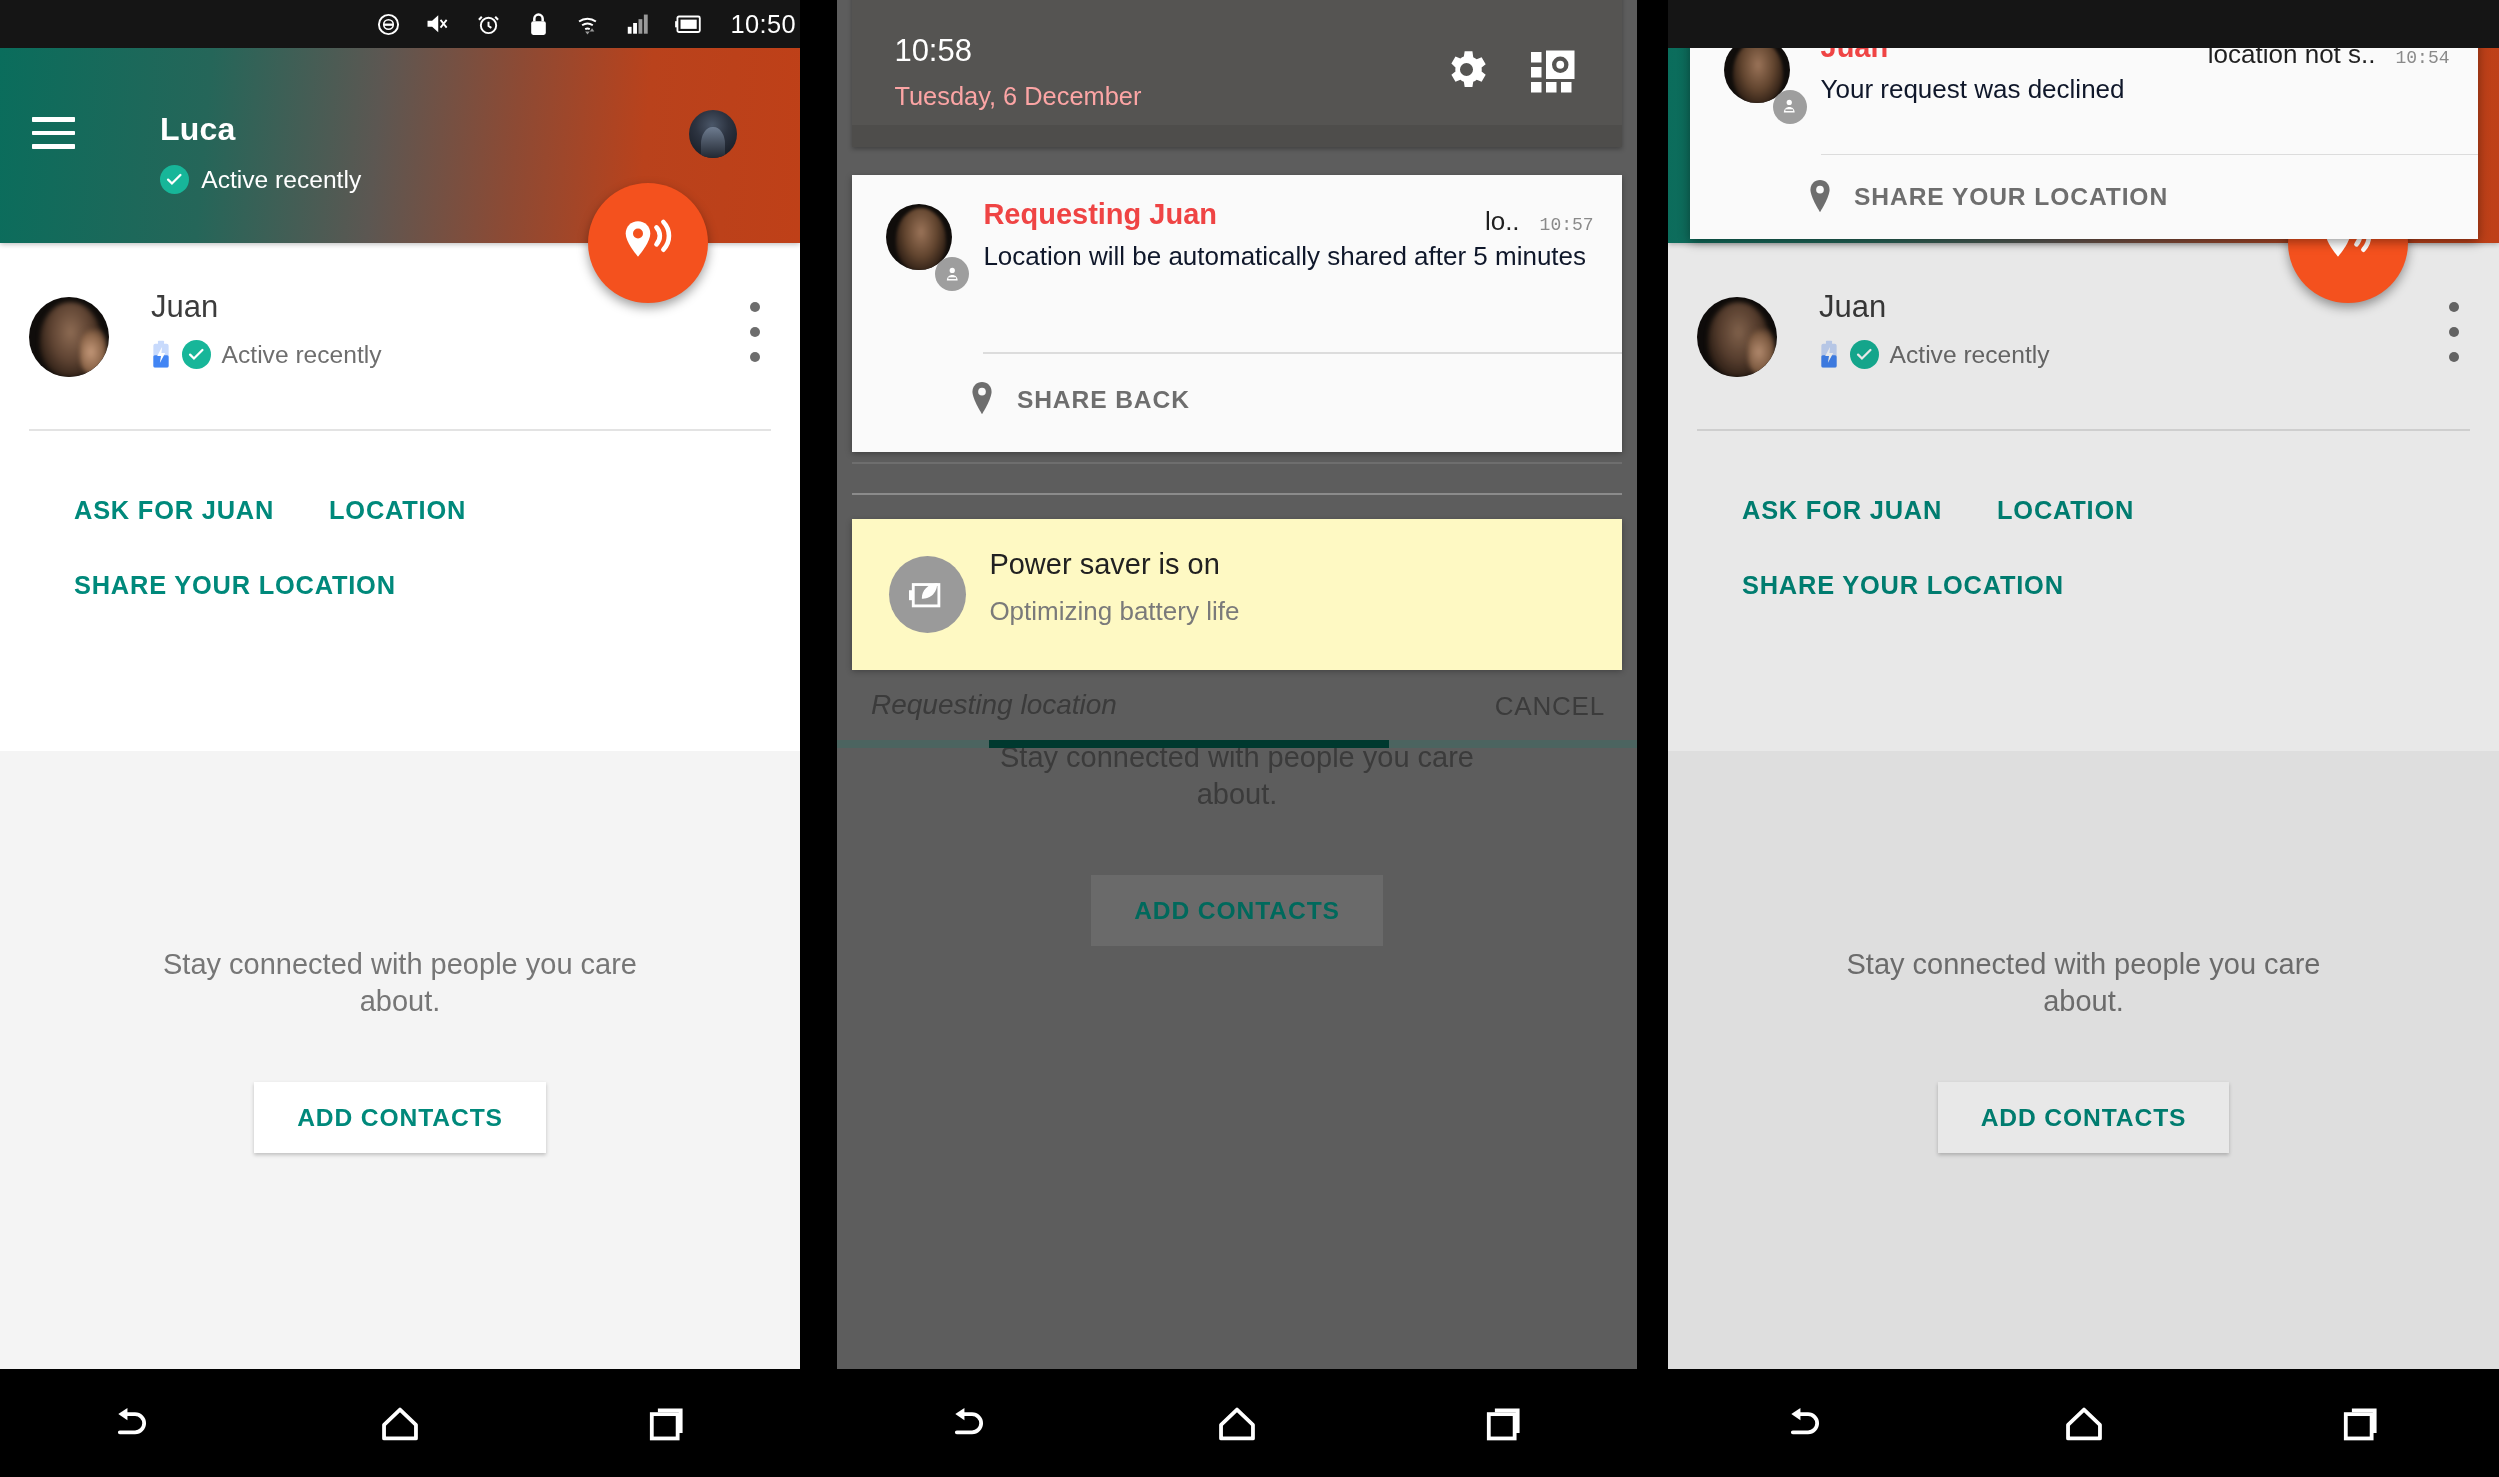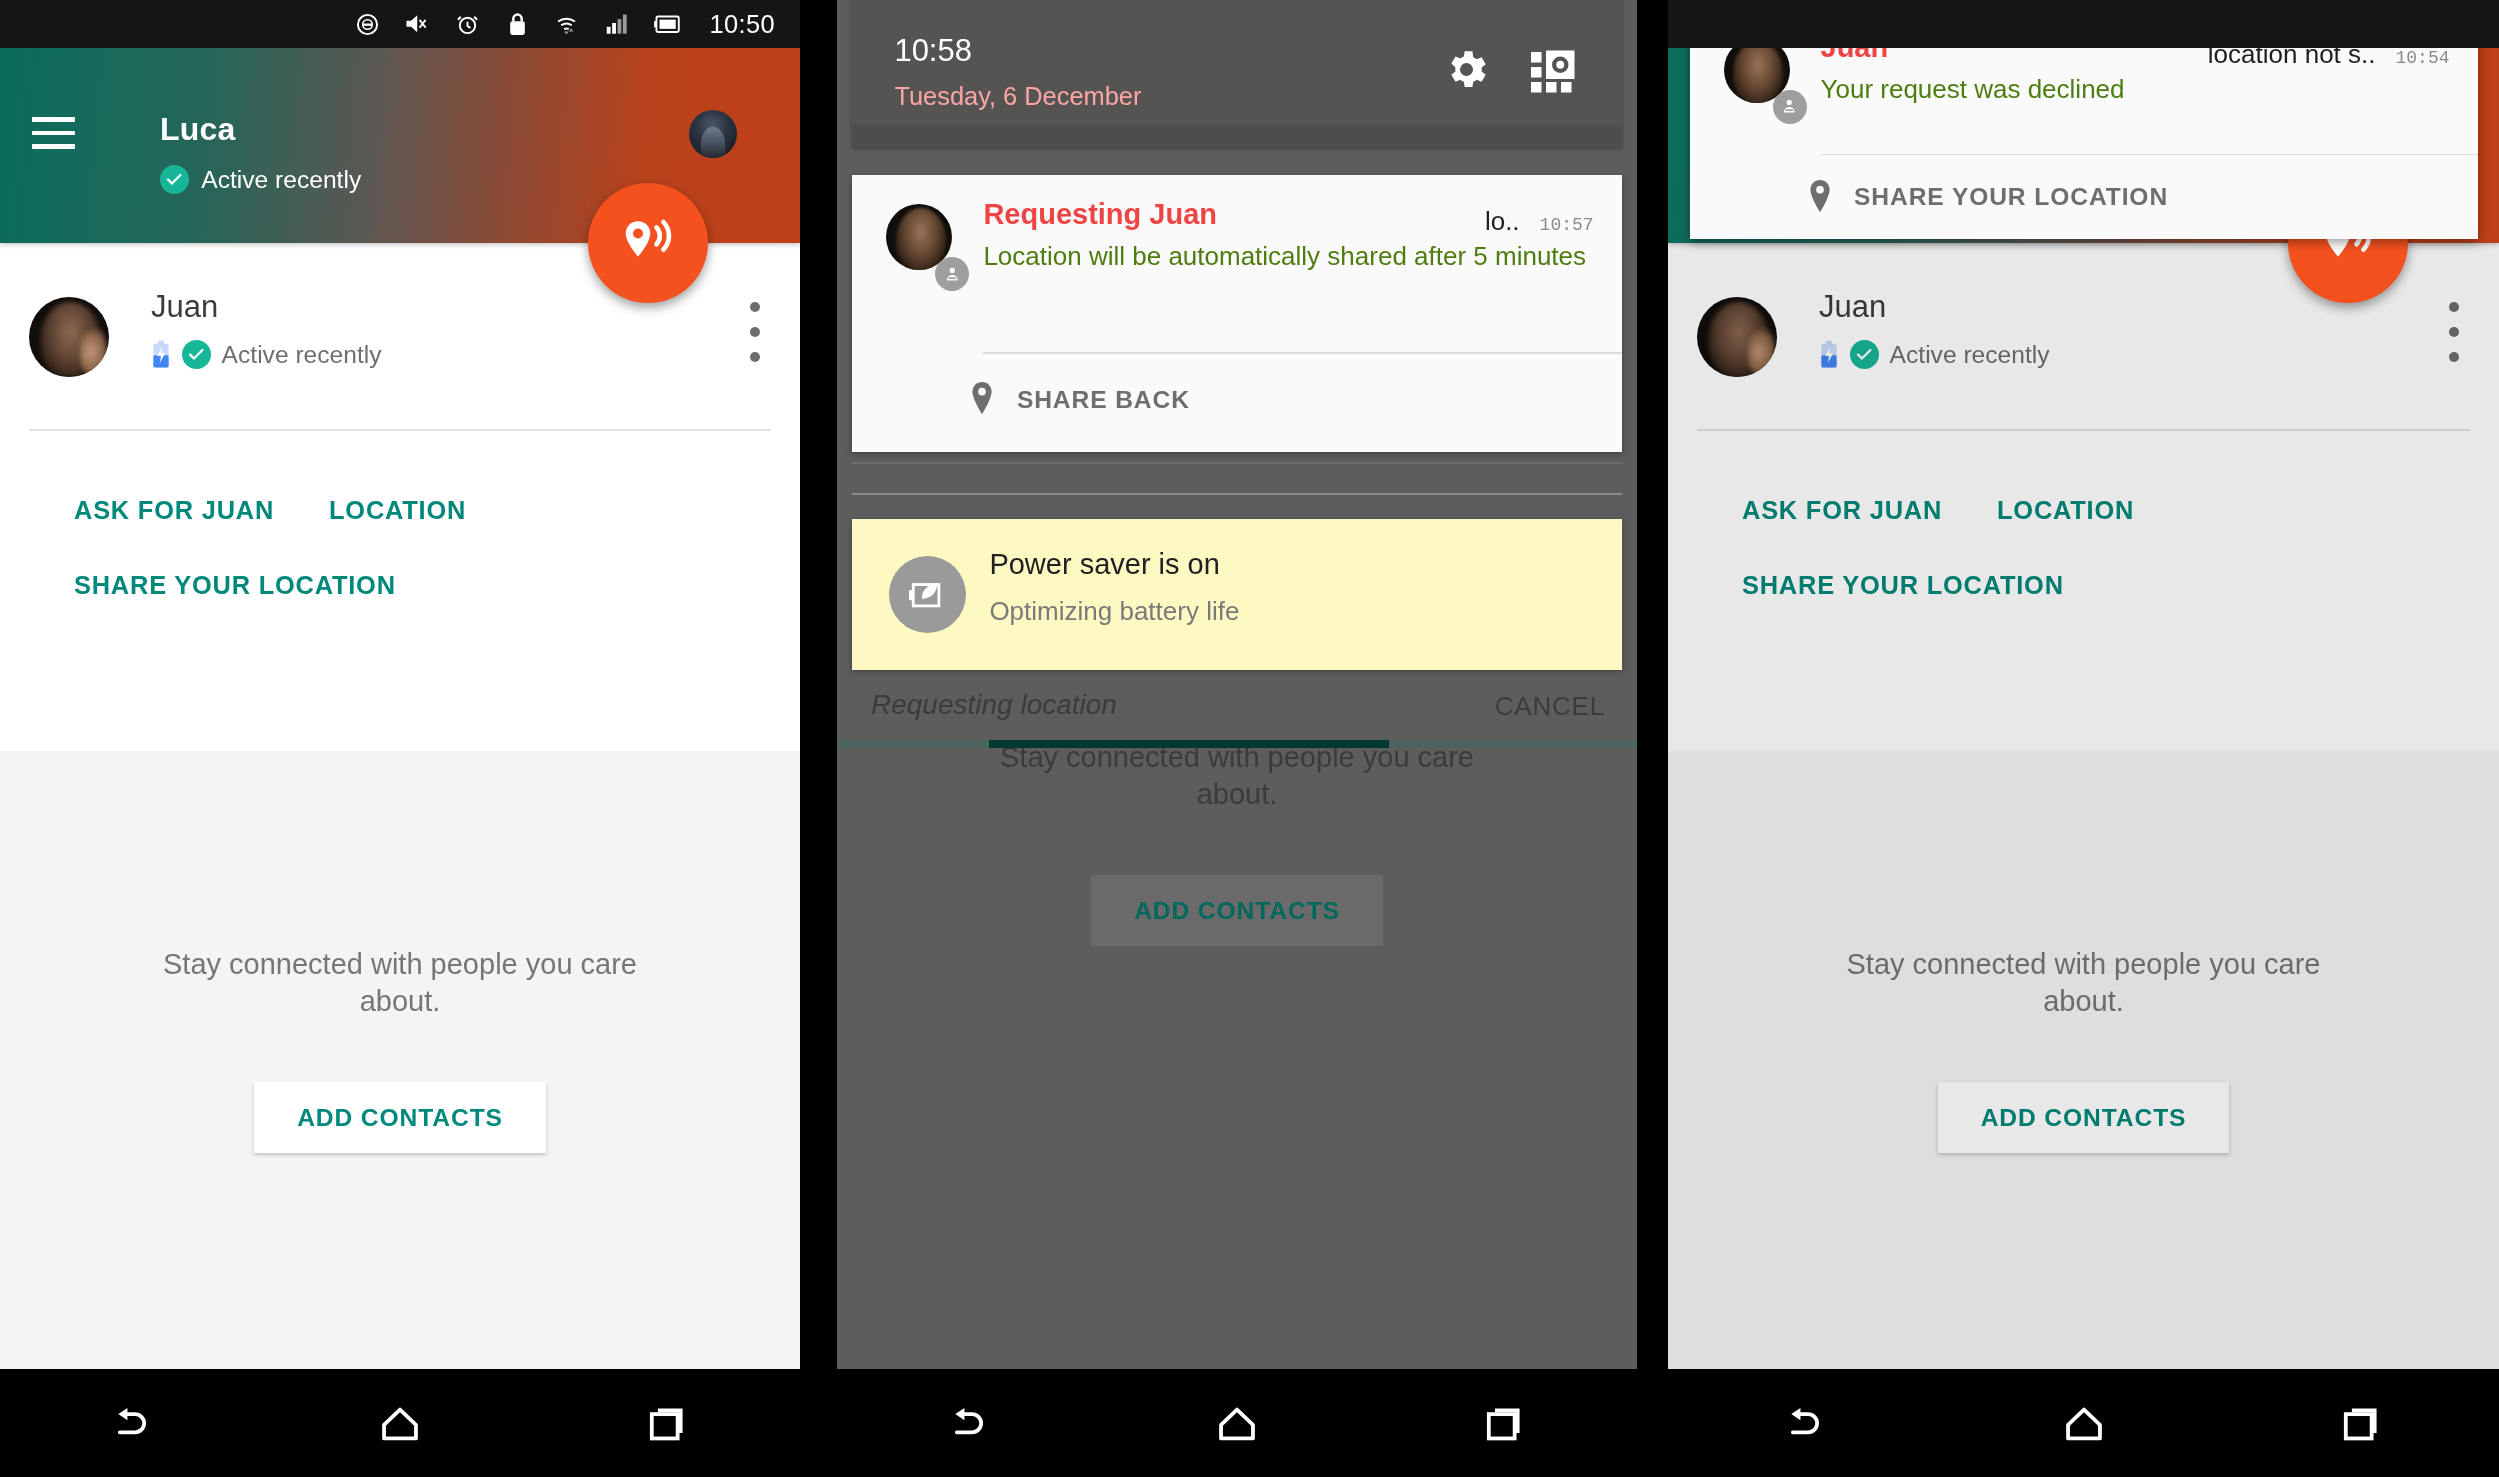--- a/index.html
+++ b/index.html
@@ -11,21 +11,21 @@
   .p1 { width:800px; }
   .gapA { width:37px; background:#000; height:1478px; }
   .p2 { width:800px; }
   .gapB { width:31px; background:#000; height:1478px; }
   .p3 { width:831px; }
 
   
   .statusbar{
     position:absolute; left:0; top:0; width:100%; height:48px;
     background:#151515; display:flex; align-items:center; justify-content:flex-end;
-    gap:24px; padding-right:25px; z-index:30;
+    gap:24px; padding-right:4px; z-index:30;
   }
   .statusbar .sicon{ width:26px; height:26px; display:flex; align-items:center; justify-content:center; }
   .statusbar .sicon svg{ display:block; }
   .sb-clock{ color:#fff; font-size:25.4px; letter-spacing:0.4px; margin-left:4.6px; font-weight:400; }
 
   
   .appbar{
     position:absolute; left:0; top:48px; width:100%; height:195px;
     background:linear-gradient(95deg,#0a6d5c 0%, #256659 26%, #5c5752 47%, #8d4a34 64%, #b9421c 80%, #bf4018 100%);
     z-index:10; box-shadow:0 2.3px 5.4px rgba(0,0,0,.28);
@@ -120,21 +120,21 @@
     background:#100d0b; overflow:hidden; }
   .notif .n-avatar .face{ position:absolute; left:14%; top:6%; width:76%; height:96%;
     background:radial-gradient(ellipse at 50% 38%, #9a7358 0%, #62452f 45%, #2a1c13 78%, #0b0707 100%);
     border-radius:50% 50% 44% 44%; filter:blur(1.5px); }
   .notif .n-badge{ position:absolute; left:83px; top:82px; width:34px; height:34px; border-radius:50%;
      background:#9e9e9e; display:flex; align-items:center; justify-content:center; z-index:3; }
   .notif .n-title{ position:absolute; left:131px; top:23px; font-size:29px; color:#ef4444;font-weight:bold; }
   .notif .n-right{ position:absolute; right:28px; top:31px; display:flex; align-items:baseline; gap:20px; }
   .notif .n-right .app{ font-size:26px; color:#1f1f1f; }
   .notif .n-right .ts{ font-size:18px; color:#8a8a8a;font-family:Liberation Mono, monospace; }
-  .notif .n-body{ position:absolute; left:131px; right:21.5px; top:65px; font-size:26px; color:#4d7c0f; line-height:1.28; }
+  .notif .n-body{ position:absolute; left:131px; right:21.5px; top:65px; font-size:26px; color:#0f172a; line-height:1.28; }
   .notif .n-rule{ position:absolute; left:131px; right:0; height:1.5px; background:#dcdcdc; }
   .notif .n-action{ position:absolute; left:117px; display:flex; align-items:center; gap:21.5px; }
   .notif .n-action .lbl{ font-size:24.6px; color:#6e6e6e; font-weight:700; letter-spacing:0.9px; }
 
   .p2 .notif-main .n-rule{ top:177px; }
   .p2 .notif-main .n-action{ top:206px; }
 
   .shade-sep{ position:absolute; left:15.4px; right:15.4px; top:462px; height:1.5px; background:#6e6e6e; z-index:23; }
   .shade-sep2{ position:absolute; left:15.4px; right:15.4px; top:493px; height:1.5px; background:#8b8b8b; z-index:23; }
 

